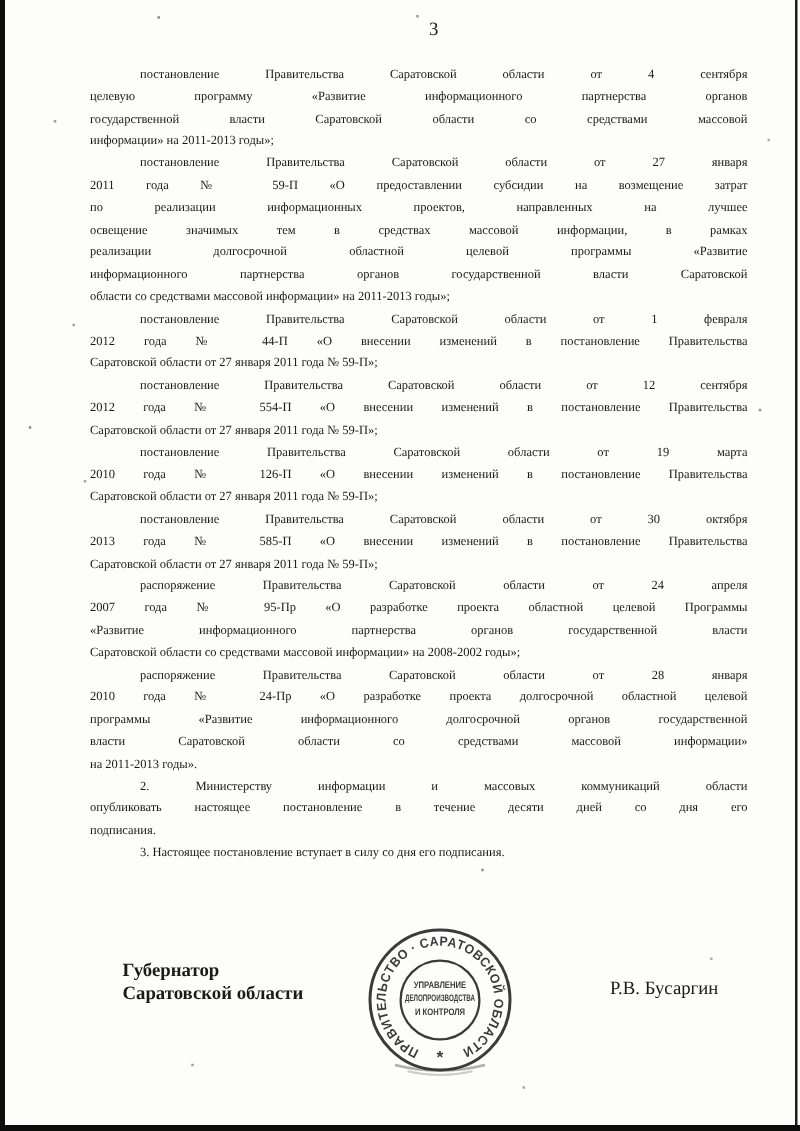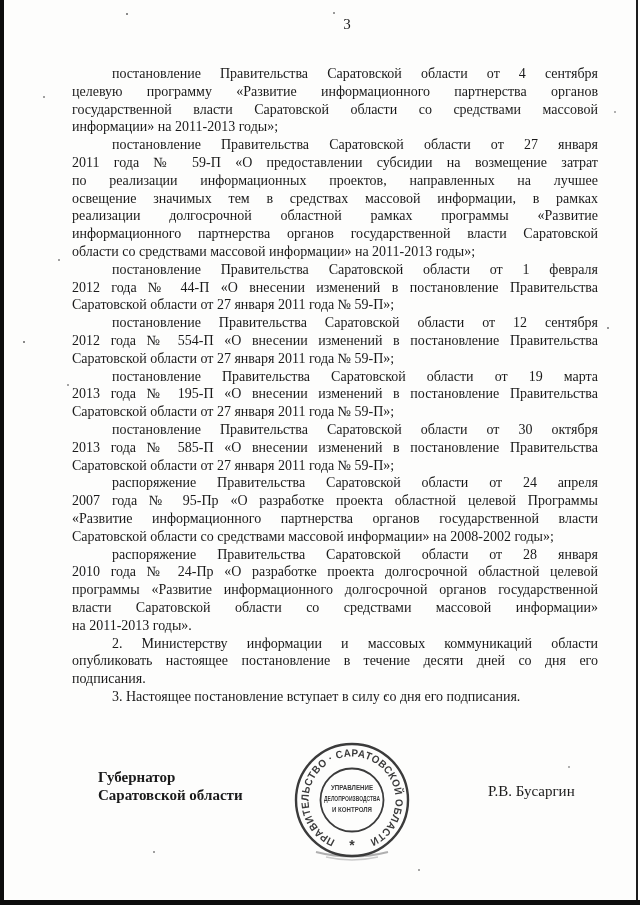--- a/index.html
+++ b/index.html
@@ -26,22 +26,22 @@
       126px 13px 0 0 #8a8a8a, 333px 12px 0 0 #9a9a9a, 43px 96px 0 0 #a0a0a0,
       23px 341px 0 0 #8a8a8a, 607px 327px 0 0 #979797, 67px 384px 0 0 #a5a5a5,
       614px 111px 0 0 #b0b0b0, 385px 695px 0 0 #909090, 153px 851px 0 0 #a0a0a0,
       568px 766px 0 0 #b0b0b0, 418px 869px 0 0 #a6a6a6, 58px 259px 0 0 #a0a0a0;
   }
   .page-number {
     position: absolute; left: 330px; top: 16px; width: 34px;
     text-align: center; font-size: 15px;
   }
   .body-text {
-    position: absolute; left: 72px; top: 65px; width: 526px;
-    font-size: 14px; line-height: 17.8px;
+    position: absolute; left: 72px; top: 51px; width: 526px;
+    font-size: 10px; line-height: 17.8px;
   }
   .line { text-align: justify; text-align-last: justify; }
   .line.first { text-indent: 40px; }
   .line.last { text-align-last: left; }
   .sig-title {
     position: absolute; left: 98px; top: 768px;
     font-size: 15px; font-weight: 700; line-height: 18px;
   }
   .sig-name {
     position: absolute; left: 488px; top: 783px;
@@ -71,37 +71,37 @@
         <div class="line first">постановление Правительства Саратовской области от 4 сентября</div>
         <div class="line">целевую программу «Развитие информационного партнерства органов</div>
         <div class="line">государственной власти Саратовской области со средствами массовой</div>
         <div class="line last">информации» на 2011-2013 годы»;</div>
       </div>
       <div class="para">
         <div class="line first">постановление Правительства Саратовской области от 27 января</div>
         <div class="line">2011 года № 59-П «О предоставлении субсидии на возмещение затрат</div>
         <div class="line">по реализации информационных проектов, направленных на лучшее</div>
         <div class="line">освещение значимых тем в средствах массовой информации, в рамках</div>
-        <div class="line">реализации долгосрочной областной рамках программы «Развитие</div>
+        <div class="line">реализации долгосрочной областной целевой программы «Развитие</div>
         <div class="line">информационного партнерства органов государственной власти Саратовской</div>
         <div class="line last">области со средствами массовой информации» на 2011-2013 годы»;</div>
       </div>
       <div class="para">
         <div class="line first">постановление Правительства Саратовской области от 1 февраля</div>
         <div class="line">2012 года № 44-П «О внесении изменений в постановление Правительства</div>
         <div class="line last">Саратовской области от 27 января 2011 года № 59-П»;</div>
       </div>
       <div class="para">
         <div class="line first">постановление Правительства Саратовской области от 12 сентября</div>
         <div class="line">2012 года № 554-П «О внесении изменений в постановление Правительства</div>
         <div class="line last">Саратовской области от 27 января 2011 года № 59-П»;</div>
       </div>
       <div class="para">
         <div class="line first">постановление Правительства Саратовской области от 19 марта</div>
-        <div class="line">2013 года № 195-П «О внесении изменений в постановление Правительства</div>
+        <div class="line">2010 года № 126-П «О внесении изменений в постановление Правительства</div>
         <div class="line last">Саратовской области от 27 января 2011 года № 59-П»;</div>
       </div>
       <div class="para">
         <div class="line first">постановление Правительства Саратовской области от 30 октября</div>
         <div class="line">2013 года № 585-П «О внесении изменений в постановление Правительства</div>
         <div class="line last">Саратовской области от 27 января 2011 года № 59-П»;</div>
       </div>
       <div class="para">
         <div class="line first">распоряжение Правительства Саратовской области от 24 апреля</div>
         <div class="line">2007 года № 95-Пр «О разработке проекта областной целевой Программы</div>

